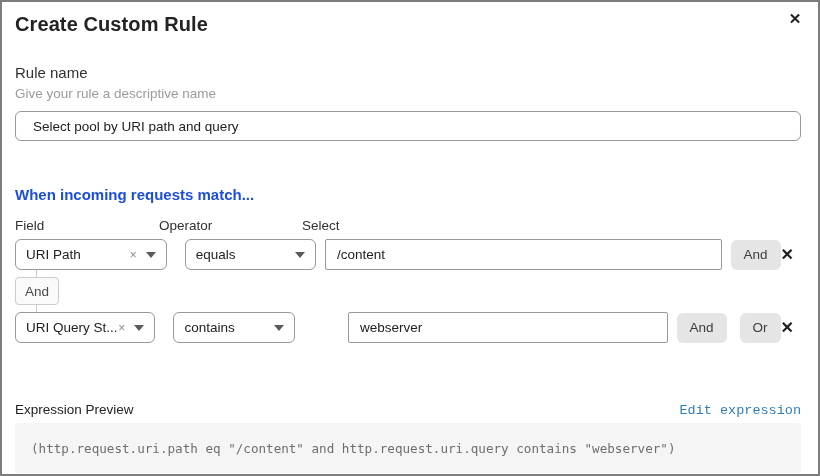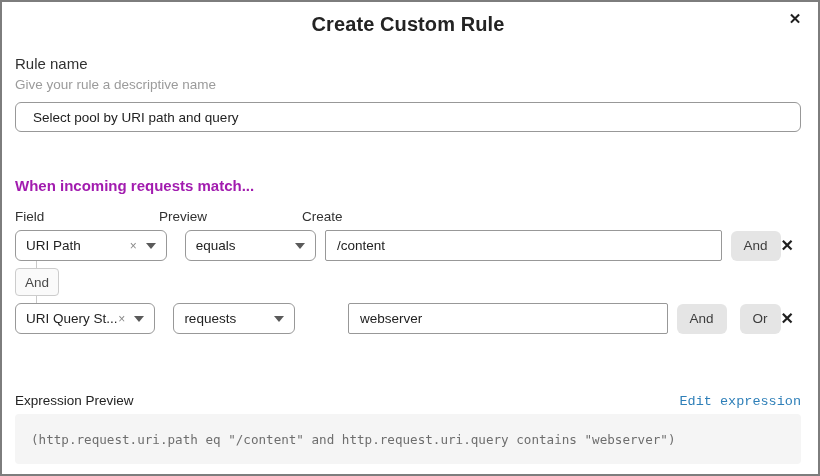--- a/index.html
+++ b/index.html
@@ -16,42 +16,41 @@
     overflow: hidden;
   }
 
   .dialog-title {
     margin-top: 9px;
     font-size: 20px;
     line-height: 26px;
     font-weight: 700;
     color: #232323;
     letter-spacing: 0.1px;
-    text-align: center;
   }
 
   .close-btn {
     position: absolute;
     top: 7px;
     right: 13px;
     width: 20px;
     height: 20px;
     border: none;
     background: transparent;
     font-size: 15px;
     font-weight: 700;
     color: #1f1f1f;
     cursor: pointer;
     line-height: 20px;
     text-align: center;
     padding: 0;
   }
 
   .field-label {
-    margin-top: 18px;
+    margin-top: 27px;
     font-size: 15px;
     line-height: 18px;
     color: #313131;
   }
 
   .helper-text {
     margin-top: 4px;
     font-size: 13.5px;
     line-height: 16px;
     color: #9b9b9b;
@@ -70,21 +69,21 @@
     color: #222222;
     background: #ffffff;
     outline: none;
   }
 
   .section-heading {
     margin-top: 45px;
     font-size: 15px;
     line-height: 18px;
     font-weight: 700;
-    color: #a21caf;
+    color: #1d4ed8;
   }
 
   .columns-row {
     display: flex;
     margin-top: 14px;
     font-size: 13.5px;
     line-height: 16px;
     color: #313131;
   }
   .col-field    { width: 144px; }
@@ -247,22 +246,22 @@
   <button class="close-btn">✕</button>
 
   <div class="field-label">Rule name</div>
   <div class="helper-text">Give your rule a descriptive name</div>
   <input class="text-input" type="text" value="Select pool by URI path and query" style="">
 
   <div class="section-heading">When incoming requests match...</div>
 
   <div class="columns-row">
     <span class="col-field">Field</span>
-    <span class="col-operator">Preview</span>
-    <span class="col-value">Create</span>
+    <span class="col-operator">Operator</span>
+    <span class="col-value">Select</span>
   </div>
 
   <div class="condition-row">
     <div class="select-box field-select">
       <span class="select-label">URI Path</span>
       <span class="clear-x">×</span>
       <span class="caret"></span>
     </div>
     <div class="select-box operator-select">
       <span class="select-label">equals</span>
@@ -279,21 +278,21 @@
     <div class="line bottom"></div>
   </div>
 
   <div class="condition-row" style="margin-top:0;">
     <div class="select-box field-select">
       <span class="select-label">URI Query St...</span>
       <span class="clear-x">×</span>
       <span class="caret"></span>
     </div>
     <div class="select-box operator-select">
-      <span class="select-label">requests</span>
+      <span class="select-label">contains</span>
       <span class="caret caret-only"></span>
     </div>
     <input class="value-input narrow" type="text" value="webserver" style="">
     <button class="logic-btn">And</button>
     <button class="logic-btn or-btn">Or</button>
     <button class="row-delete">✕</button>
   </div>
 
   <div class="preview-header">
     <span class="preview-label">Expression Preview</span>

